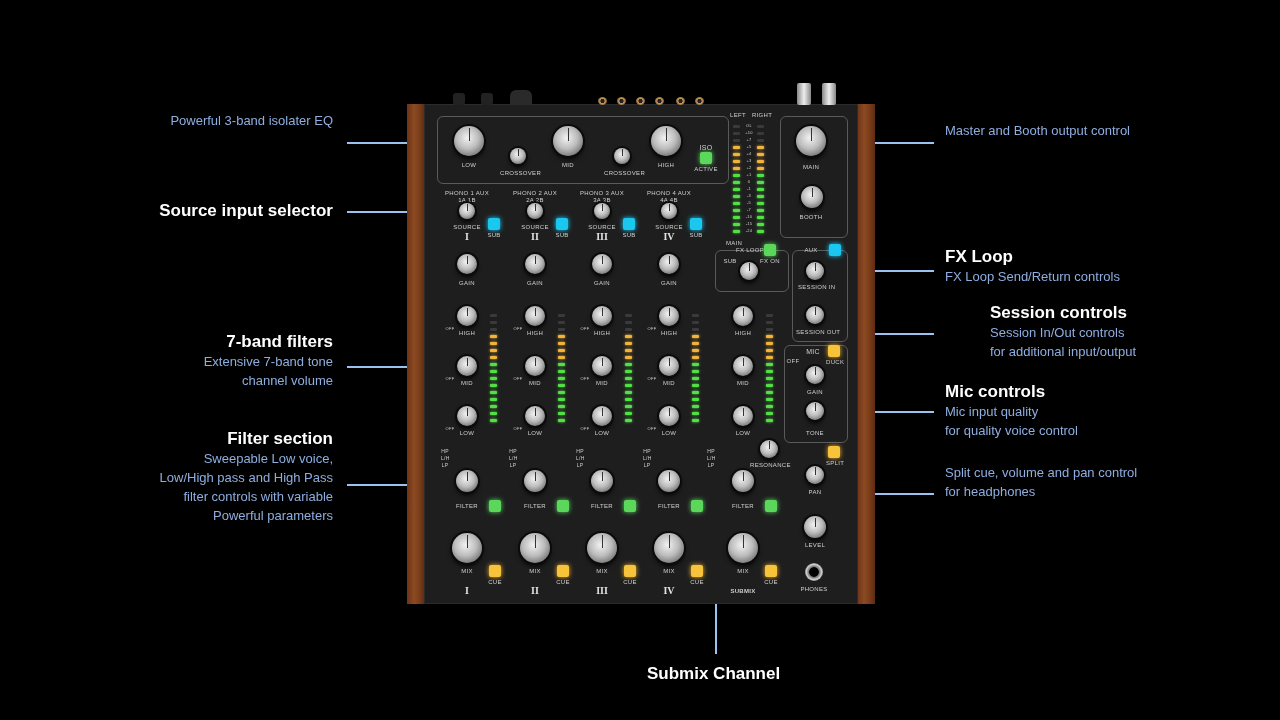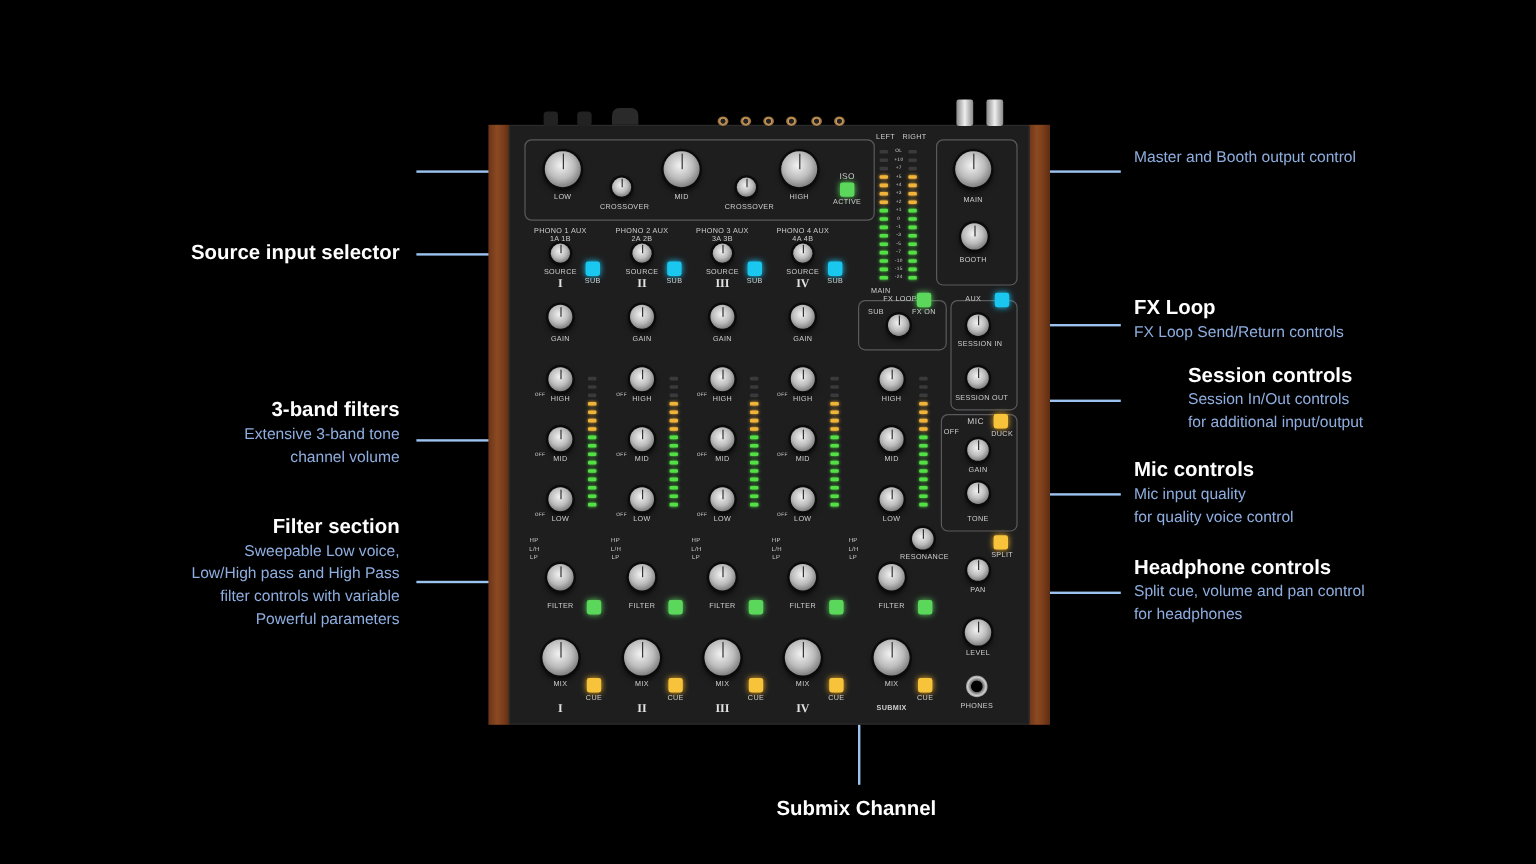--- a/index.html
+++ b/index.html
@@ -24,31 +24,32 @@
   .led{position:absolute;width:7px;height:3px;border-radius:1px;}
   .led.g{background:#53e045;box-shadow:0 0 3px #53e045;}
   .led.y{background:#f1b43a;box-shadow:0 0 3px #f1b43a;}
   .led.o{background:#3a3a3a;}
   .jack{position:absolute;border-radius:50%;background:radial-gradient(circle,#000 35%,#6c6c6c 40%,#cfcfcf 60%,#555 80%);}
 </style>
 </head>
 <body>
 
 <div class="abs left" style="right:947px;top:111px;">
+  <div class="ann-desc">Powerful 3-band isolater EQ</div>
 </div>
 <div class="line" style="left:347px;top:142px;width:215px;"></div>
 
 <div class="abs left" style="right:947px;top:201px;">
   <div class="ann-title">Source input selector</div>
 </div>
 <div class="line" style="left:347px;top:211px;width:110px;"></div>
 
 <div class="abs left" style="right:947px;top:332px;">
-  <div class="ann-title">3-band filters</div>
-  <div class="ann-desc">Extensive 3-band tone</div>
+  <div class="ann-title">7-band filters</div>
+  <div class="ann-desc">Extensive 7-band tone</div>
   <div class="ann-desc">channel volume</div>
 </div>
 <div class="line" style="left:347px;top:366px;width:100px;"></div>
 
 <div class="abs left" style="right:947px;top:429px;">
   <div class="ann-title">Filter section</div>
   <div class="ann-desc">Sweepable Low voice,</div>
   <div class="ann-desc">Low/High pass and High Pass</div>
   <div class="ann-desc">filter controls with variable</div>
   <div class="ann-desc">Powerful parameters</div>
@@ -74,21 +75,20 @@
 <div class="line" style="left:844px;top:333px;width:90px;"></div>
 
 <div class="abs" style="left:945px;top:382px;">
   <div class="ann-title">Mic controls</div>
   <div class="ann-desc">Mic input quality</div>
   <div class="ann-desc">for quality voice control</div>
 </div>
 <div class="line" style="left:834px;top:411px;width:100px;"></div>
 
 <div class="abs" style="left:945px;top:463px;">
-  <div class="ann-title">Headphone controls</div>
   <div class="ann-desc">Split cue, volume and pan control</div>
   <div class="ann-desc">for headphones</div>
 </div>
 <div class="line" style="left:835px;top:493px;width:99px;"></div>
 
 <div class="abs" style="left:647px;top:664px;">
   <div class="ann-title">Submix Channel</div>
 </div>
 <div class="vline" style="left:715px;top:484px;height:170px;"></div>
 <div class="line" style="left:715px;top:484px;width:14px;"></div>

